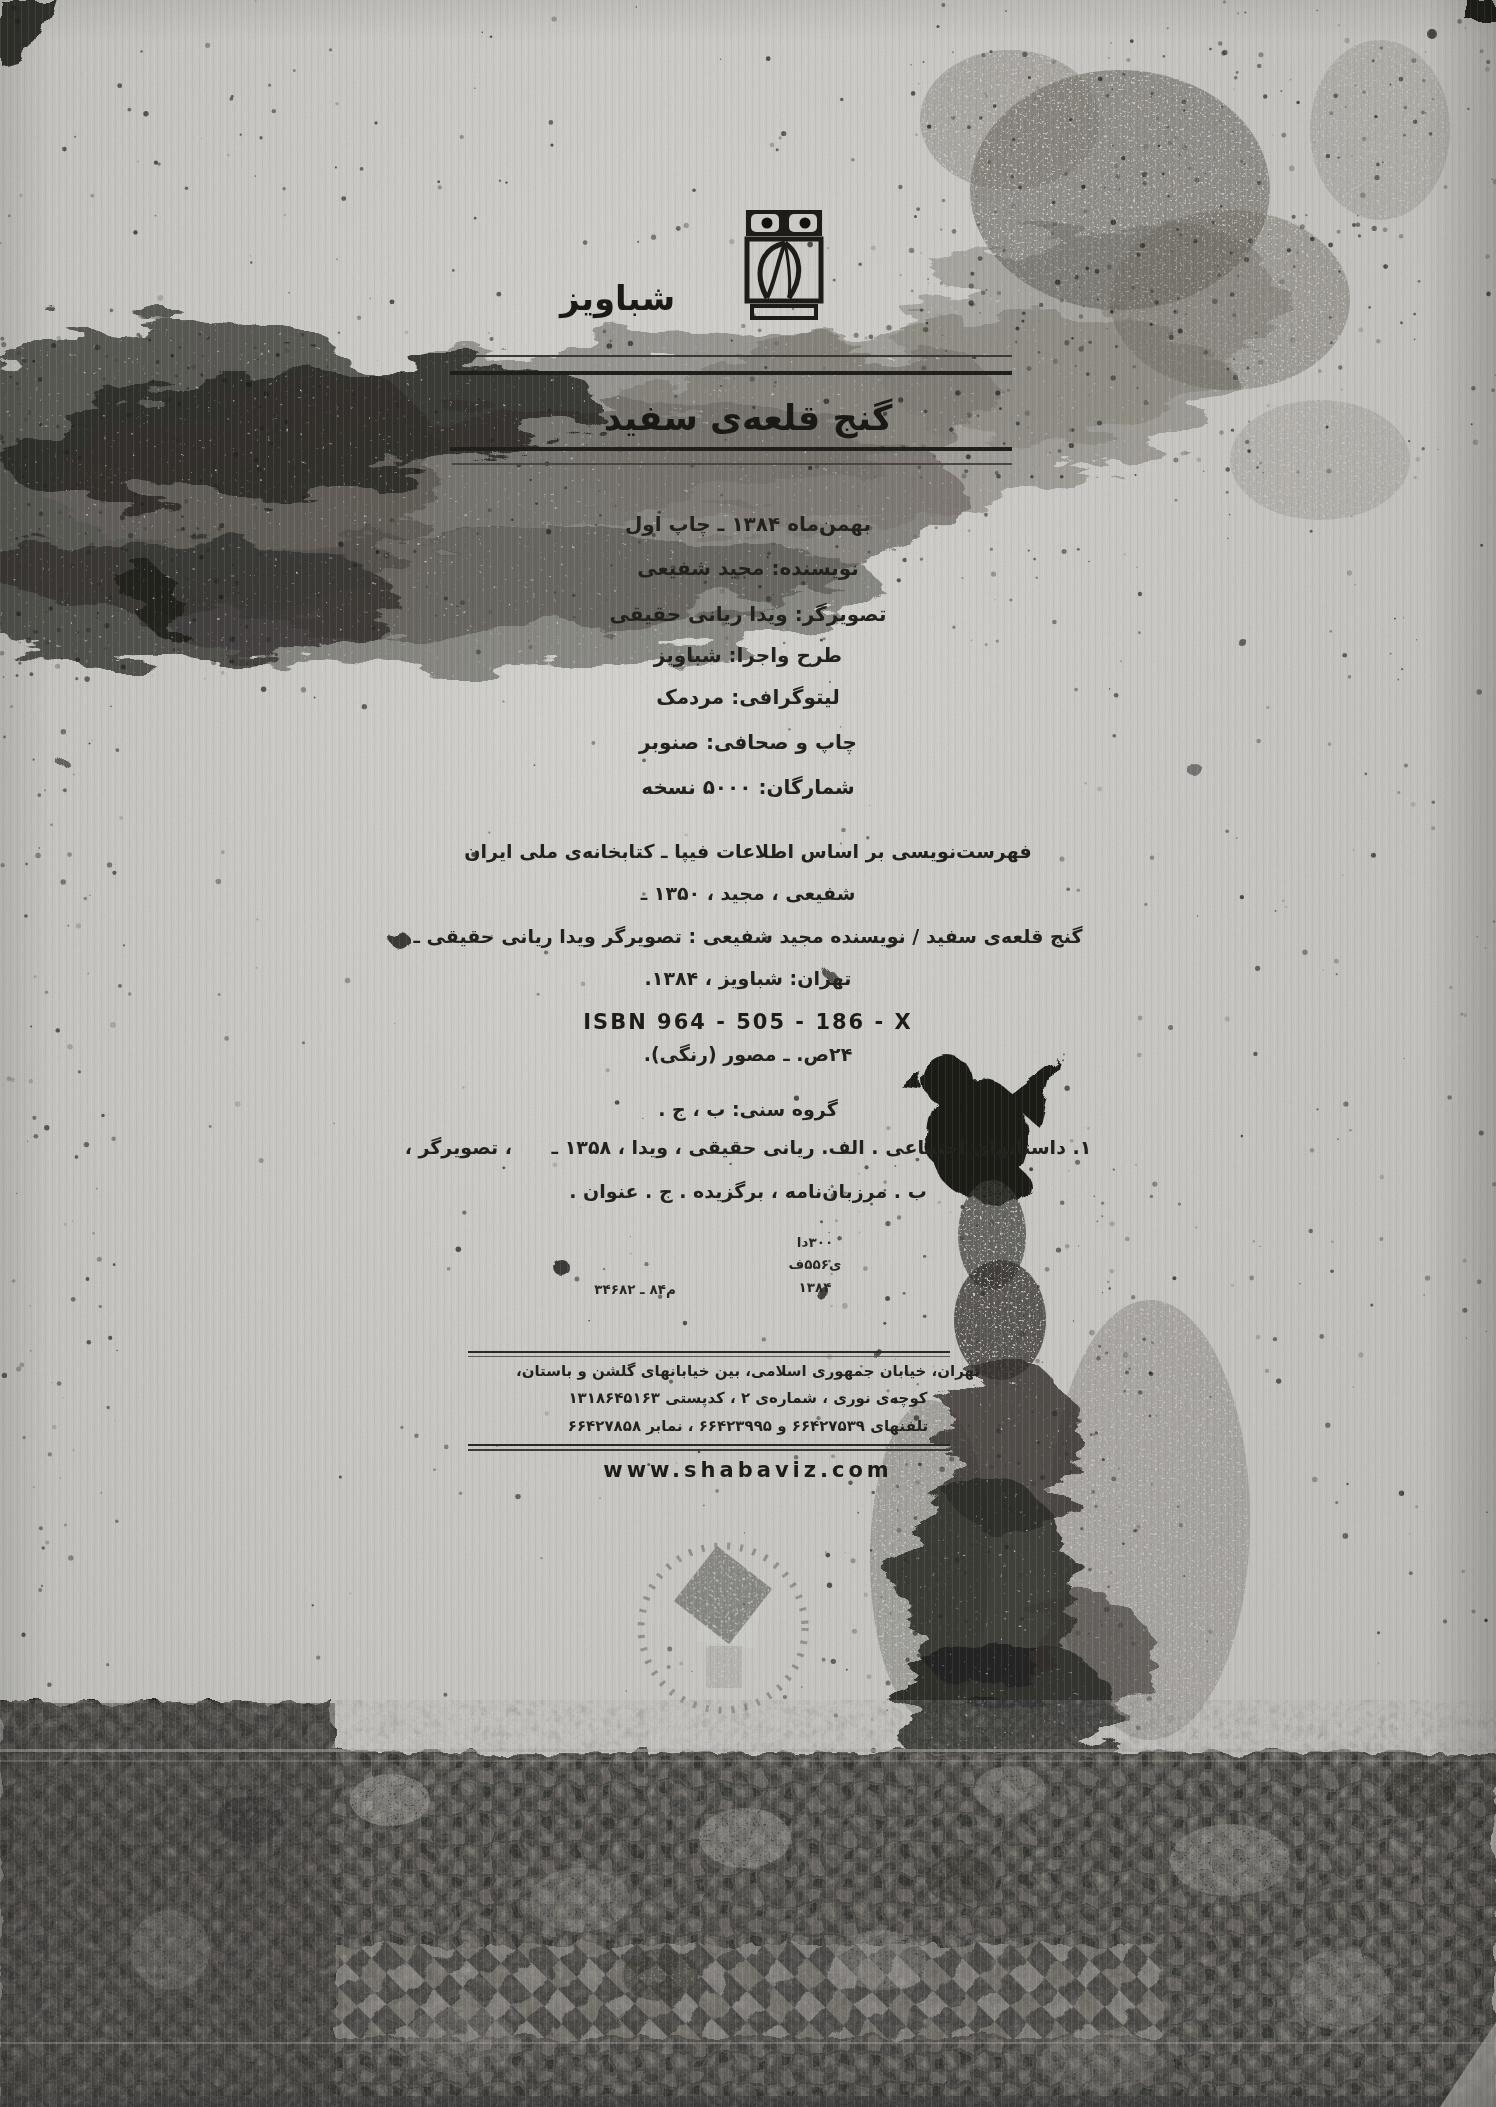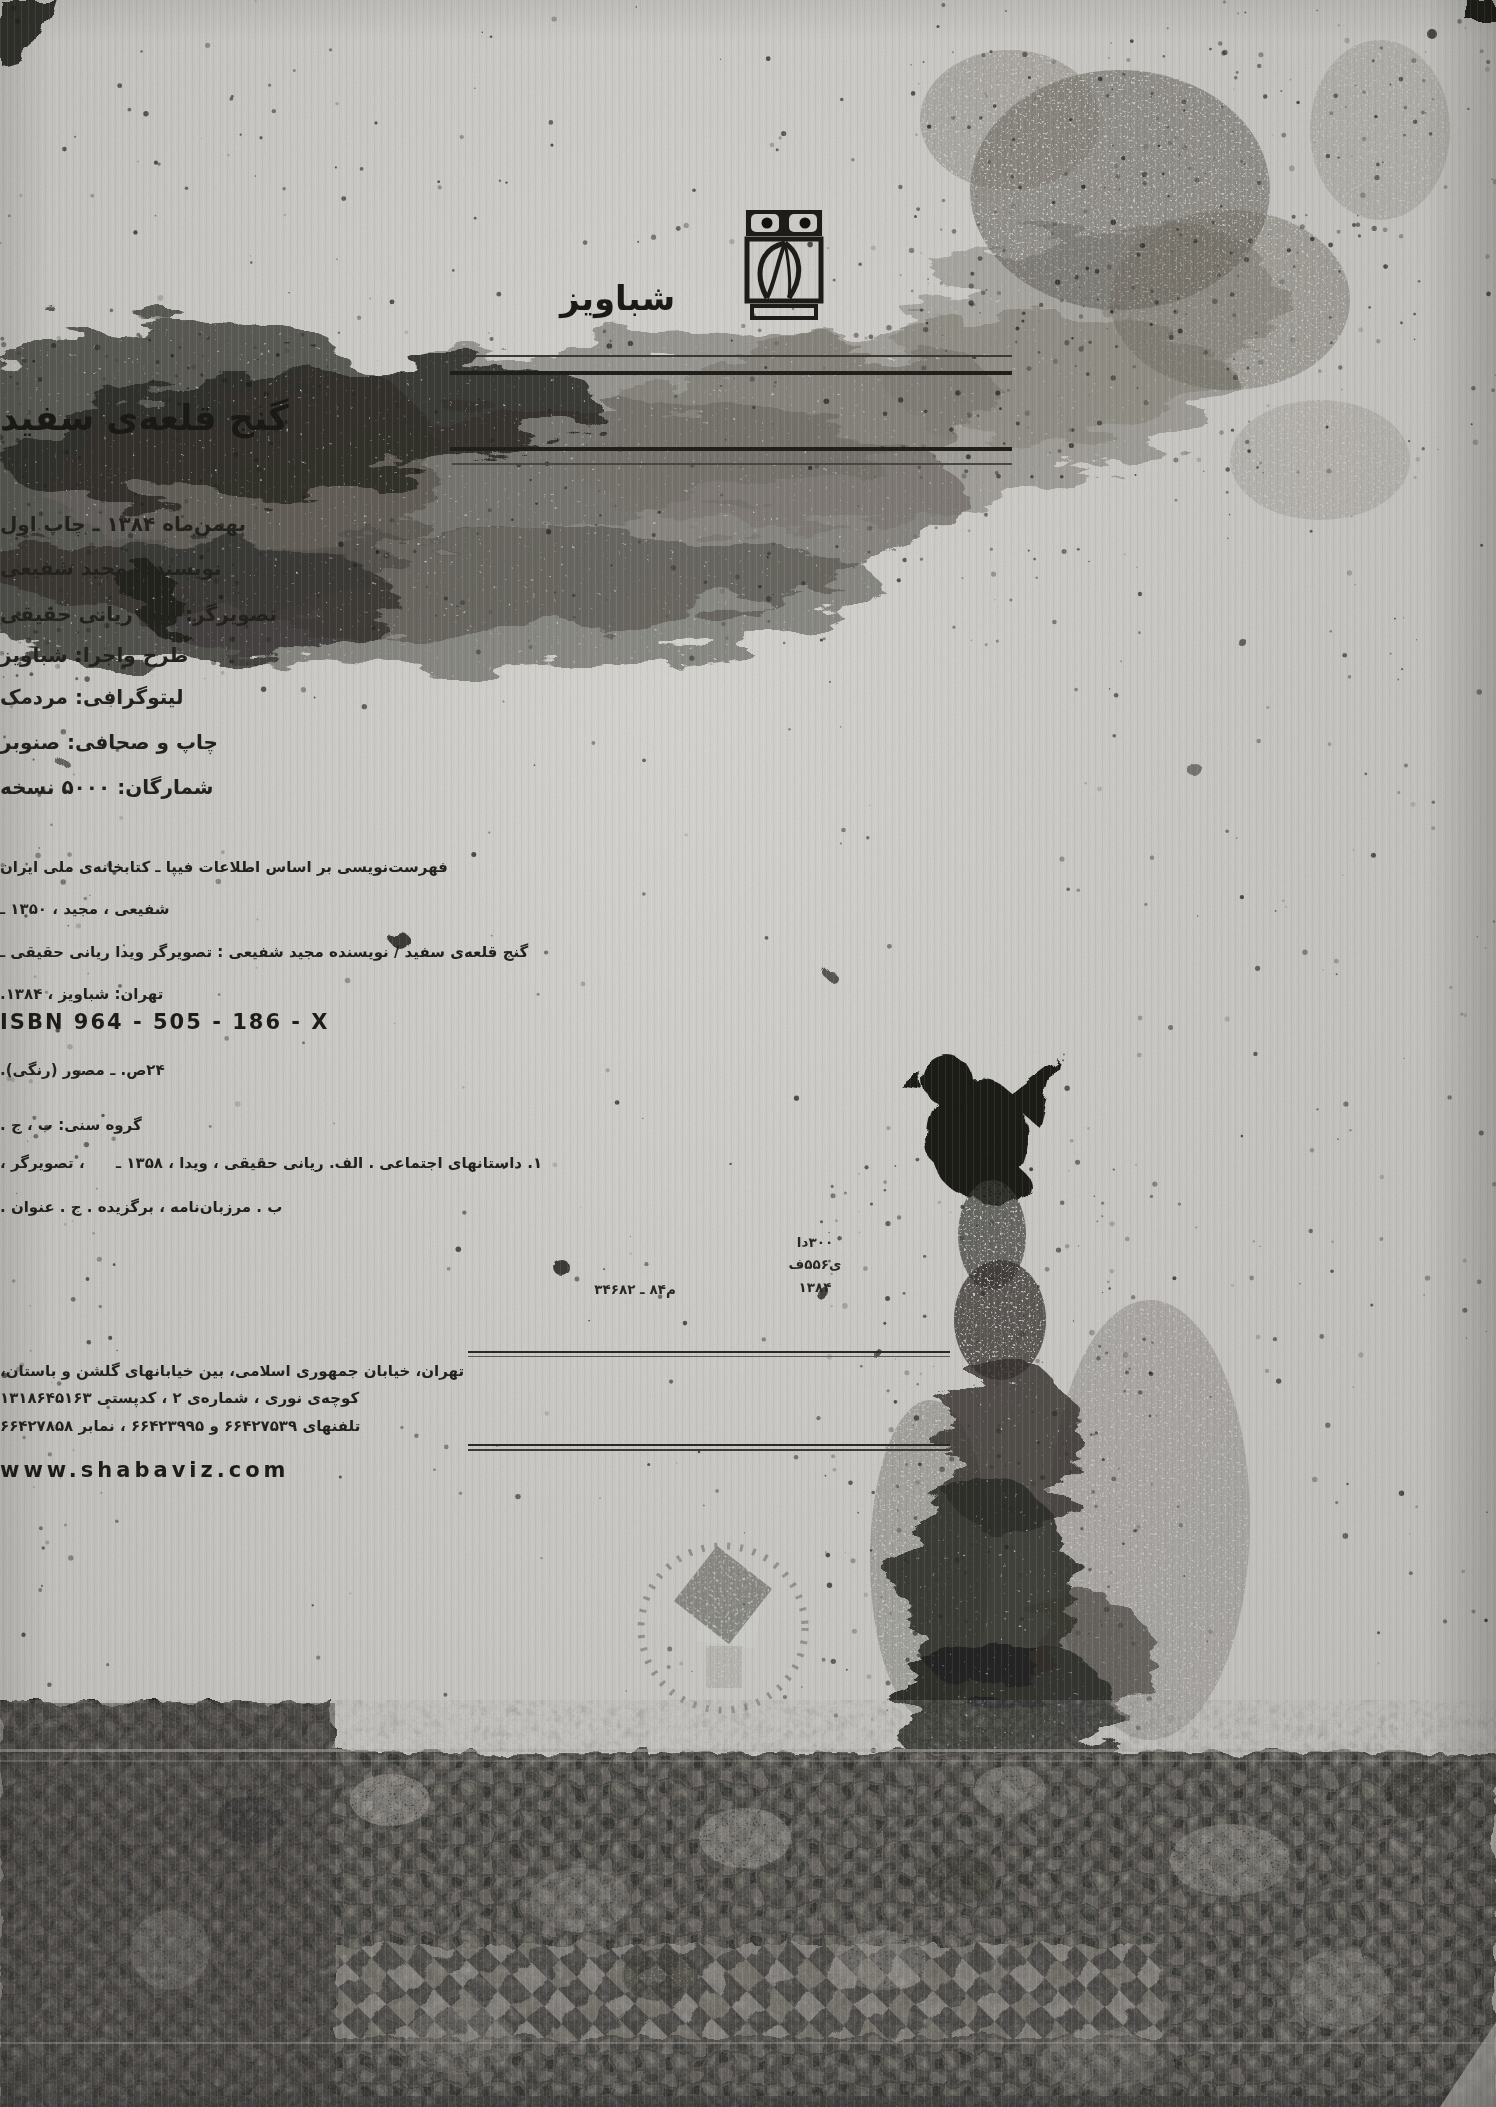--- a/index.html
+++ b/index.html
@@ -15,25 +15,25 @@
       rgba(255,255,255,.09) 0 1px, rgba(255,255,255,0) 1px 3px,
       rgba(30,30,28,.05) 3px 4px, rgba(255,255,255,0) 4px 7px);
   }
   .vignette{
     background:
       linear-gradient(270deg, rgba(28,27,24,.20), rgba(28,27,24,0) 70px),
       linear-gradient(90deg,  rgba(28,27,24,.10), rgba(28,27,24,0) 50px),
       linear-gradient(0deg,   rgba(28,27,24,.10), rgba(28,27,24,0) 60px),
       linear-gradient(180deg, rgba(28,27,24,.07), rgba(28,27,24,0) 40px);
   }
-  .abs{position:absolute;left:0;width:1496px;text-align:left;}
+  .abs{position:absolute;left:0;width:1496px;text-align:center;}
   .fa{direction:rtl;font-weight:bold;color:#23221d;}
   .title{font-size:35px;letter-spacing:1px;color:#1a1915;}
   .publine{font-size:20px;}
-  .cipline{font-size:15px;margin-top:18px;}
+  .cipline{font-size:19px;}
   .isbn{font-size:21px;font-weight:bold;letter-spacing:2px;color:#1d1c18;direction:ltr;}
   .callnum{position:absolute;font-size:13.5px;font-weight:bold;text-align:center;direction:rtl;color:#2a2924;}
   .notice{font-size:20px;color:#1c1b17;}
   .addr{font-size:15px;}
   .web{font-size:21px;font-weight:bold;letter-spacing:4px;color:#1d1c18;}
   .mail{font-size:17px;font-weight:bold;letter-spacing:1px;color:#23221e;}
   .rule{position:absolute;}
   .wordmark{position:absolute;left:560px;top:278px;width:182px;text-align:left;
     font-size:34px;font-weight:bold;direction:rtl;color:#1b1a16;}
   .logo{position:absolute;left:744px;top:210px;width:80px;height:112px;}

